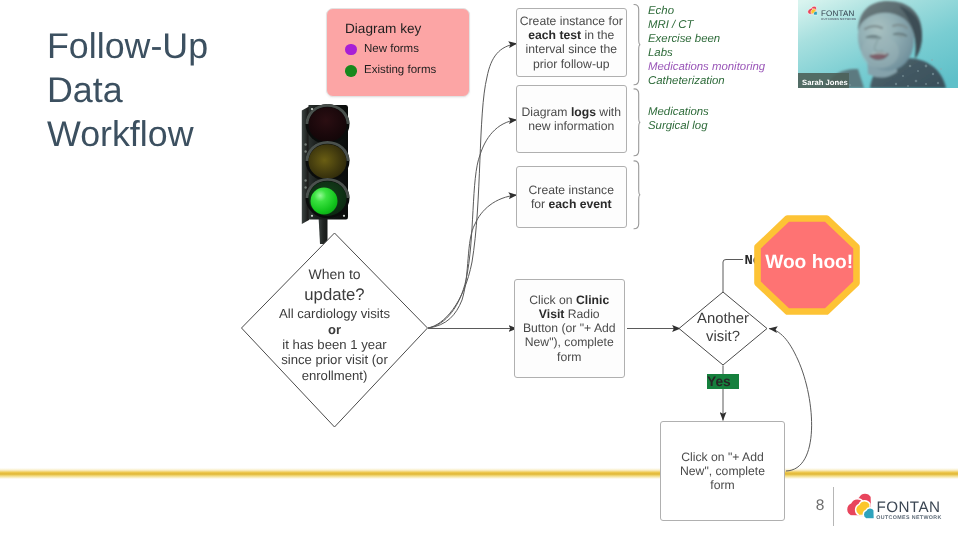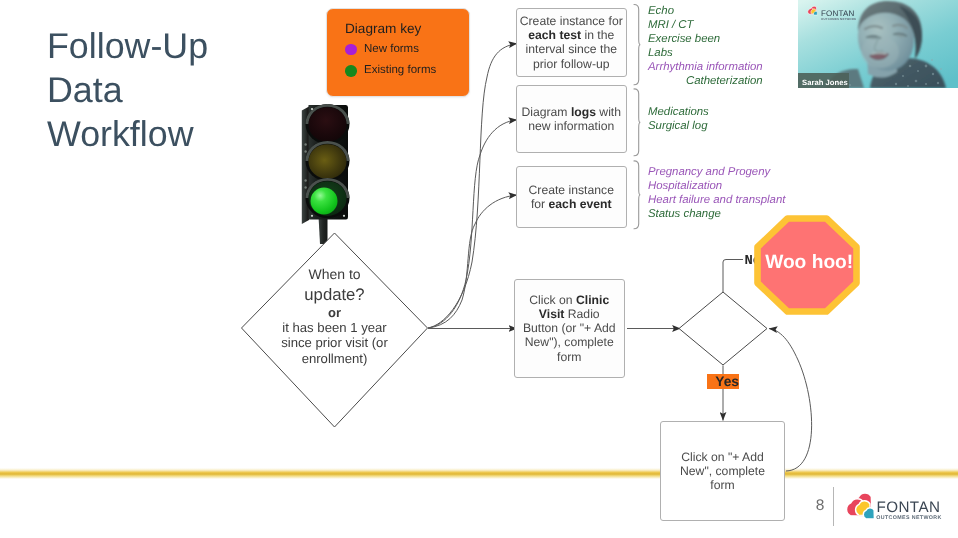--- a/index.html
+++ b/index.html
@@ -5,21 +5,21 @@
   html,body{margin:0;padding:0;background:#fff;}
   body{width:958px;height:538px;overflow:hidden;font-family:"Liberation Sans",sans-serif;
         -webkit-font-smoothing:antialiased;text-rendering:geometricPrecision;}
   #slide{position:relative;width:958px;height:538px;background:#fff;}
   .abs{position:absolute;}
 
   
   #title{left:47px;top:24px;width:290px;color:#3c5060;font-size:35.8px;line-height:44.2px;letter-spacing:0px;}
 
   
-  #legend{left:326px;top:8px;width:142px;height:87px;background:#f97316;border:1px solid #e3e3e3;border-radius:7px;
+  #legend{left:326px;top:8px;width:142px;height:87px;background:#fca5a5;border:1px solid #e3e3e3;border-radius:7px;
           box-shadow:0 1px 2px rgba(0,0,0,.06);}
   #legend .lg-title{position:absolute;left:18px;top:11.5px;font-size:13.6px;color:#1f1f1f;}
   #legend .lg-row{position:absolute;left:18px;font-size:11.5px;color:#1f1f1f;}
   #legend .dot{position:absolute;width:11.5px;height:11.5px;border-radius:50%;}
   #legend .lg-lab{position:absolute;left:19px;top:-1px;white-space:nowrap;}
 
   
   .pbox{border:1px solid #b0b0b0;border-radius:3px;background:#fdfdfd;box-sizing:border-box;
         display:flex;align-items:center;justify-content:center;text-align:center;
         font-size:12.2px;line-height:14.3px;color:#4a4a4a;padding:0 2px;}
@@ -159,20 +159,21 @@
     <path d="M723,292 L723,262 Q723,259.5 726,259.5 L790,259.5" fill="none" stroke="#5a5a5a" stroke-width="1" marker-end="url(#ah)"></path>
 
     <path d="M723,365.5 L723,420.5" fill="none" stroke="#5a5a5a" stroke-width="1" marker-end="url(#ah)"></path>
 
     <path d="M786,471 C820,470 816,400 798,360 C789,340 780,330 769,328.6" fill="none" stroke="#5a5a5a" stroke-width="1" marker-end="url(#ah)"></path>
   </svg>
 
   <div class="abs dtext" style="left:252px;top:264px;width:165px;z-index:3;">
     <div style="font-size:14px;line-height:20.6px;">When to</div>
     <div style="font-size:16.7px;line-height:20.0px;">update?</div>
+    <div style="font-size:13.15px;line-height:17.2px;">All cardiology visits</div>
     <div style="font-size:13px;line-height:15.0px;font-weight:bold;">or</div>
     <div style="font-size:13.15px;line-height:15.6px;">it has been 1 year</div>
     <div style="font-size:13.15px;line-height:15.9px;">since prior visit (or</div>
     <div style="font-size:13.15px;line-height:16.3px;">enrollment)</div>
   </div>
 
   <div class="abs pbox" style="z-index:3;left:516px;top:8px;width:110.5px;height:68.5px;">
     <span><span>Create instance for </span><b>each test</b><span> in the interval since the prior follow-up</span></span>
   </div>
   <div class="abs pbox" style="z-index:3;left:516px;top:84.8px;width:110.5px;height:68px;">
@@ -192,37 +193,35 @@
     <path d="M5.0,4.5 q4.7,0 4.7,5.0 V39.6 q0,5.0 1.6,5.0 q-1.6,0 -1.6,5.0 V79.8 q0,5.0 -4.7,5.0" fill="none" stroke="#9a9a9a" stroke-width="1.1" stroke-linecap="round"></path>
     <path d="M5.0,88.9 q4.7,0 4.7,5.0 V117.4 q0,5.0 1.6,5.0 q-1.6,0 -1.6,5.0 V150.8 q0,5.0 -4.7,5.0" fill="none" stroke="#9a9a9a" stroke-width="1.1" stroke-linecap="round"></path>
     <path d="M5.0,160.9 q4.7,0 4.7,5.0 V189.8 q0,5.0 1.6,5.0 q-1.6,0 -1.6,5.0 V223.7 q0,5.0 -4.7,5.0" fill="none" stroke="#9a9a9a" stroke-width="1.1" stroke-linecap="round"></path>
   </svg>
 
   <div class="abs ilist" style="left:648px;top:4px;">
     <div style="color: rgb(46, 107, 58);">Echo</div>
     <div style="color: rgb(46, 107, 58);">MRI / CT</div>
     <div style="color: rgb(46, 107, 58);">Exercise been</div>
     <div style="color: rgb(46, 107, 58);">Labs</div>
-    <div style="color: rgb(154, 86, 184);">Arrhythmia information</div>
-    <div style="color: rgb(46, 107, 58); text-align: right;">Catheterization</div>
+    <div style="color: rgb(154, 86, 184);">Medications monitoring</div>
+    <div style="color: rgb(46, 107, 58);">Catheterization</div>
   </div>
   <div class="abs ilist" style="left:648px;top:105px;">
     <div style="color: rgb(46, 107, 58);">Medications</div>
     <div style="color: rgb(46, 107, 58);">Surgical log</div>
   </div>
-  <div class="abs ilist" style="left:648px;top:165px;">
-    <div style="color: rgb(154, 86, 184);">Pregnancy and Progeny</div>
-    <div style="color: rgb(154, 86, 184);">Hospitalization</div>
-    <div style="color: rgb(154, 86, 184);">Heart failure and transplant</div>
-    <div style="color: rgb(46, 107, 58);">Status change</div>
-  </div>
-
+
+  <div class="abs dtext" style="left:683px;top:309.6px;width:80px;font-size:14.85px;line-height:18px;z-index:3;">
+    <div>Another</div>
+    <div>visit?</div>
+  </div>
 
   <div class="abs flab" style="left:742.5px;top:254px;background:#fff;padding:0 2px;z-index:3;font-family:Liberation Mono, monospace;">No</div>
-  <div class="abs flab" style="left:707px;top:374px;width:32px;text-align:right;background:#f97316;z-index:3;">Yes</div>
+  <div class="abs flab" style="left:707px;top:374px;width:32px;text-align:left;background:#15803d;z-index:3;">Yes</div>
 
   <div class="abs" style="left:753px;top:214px;width:108px;height:102px;z-index:3;">
     <svg width="108" height="102" viewBox="0 0 108 102">
       <polygon points="34.5,4.5 73.5,4.5 103.5,33 103.5,69 73.5,97.5 34.5,97.5 4.5,69 4.5,33" fill="#fe7373" stroke="#fdc335" stroke-width="6.6" stroke-linejoin="round"></polygon>
       <text x="56.2" y="54.4" text-anchor="middle" font-family="Liberation Sans, sans-serif" font-size="19.2" font-weight="bold" fill="#ffffff">Woo hoo!</text>
     </svg>
   </div>
 
   <div class="abs" id="accentline"></div>
   <div class="abs" id="pagenum">8</div>

